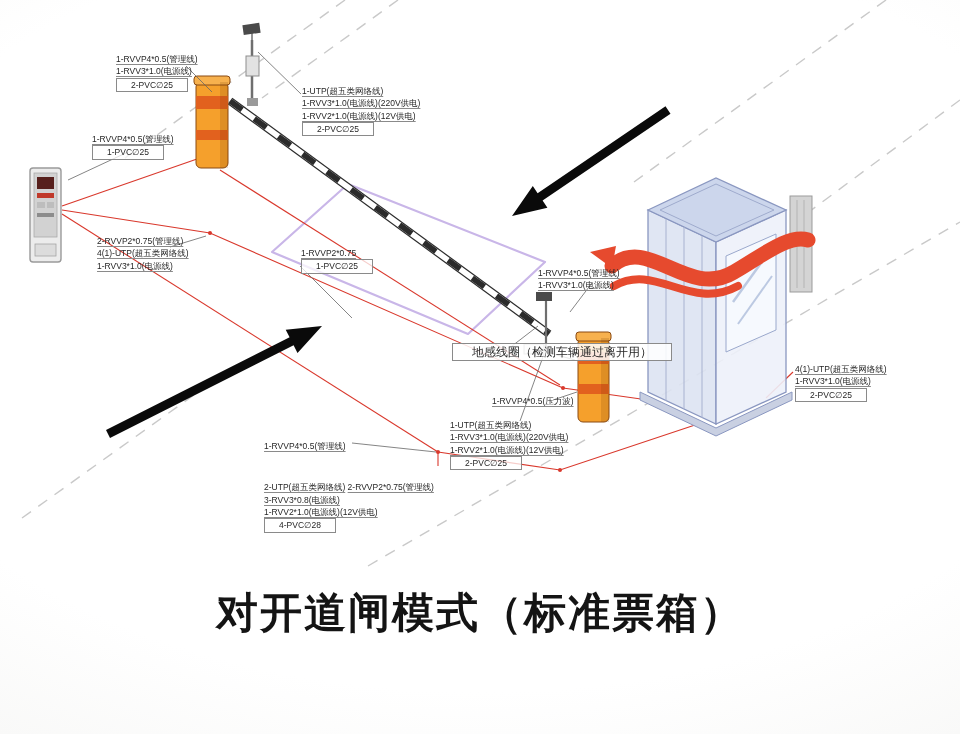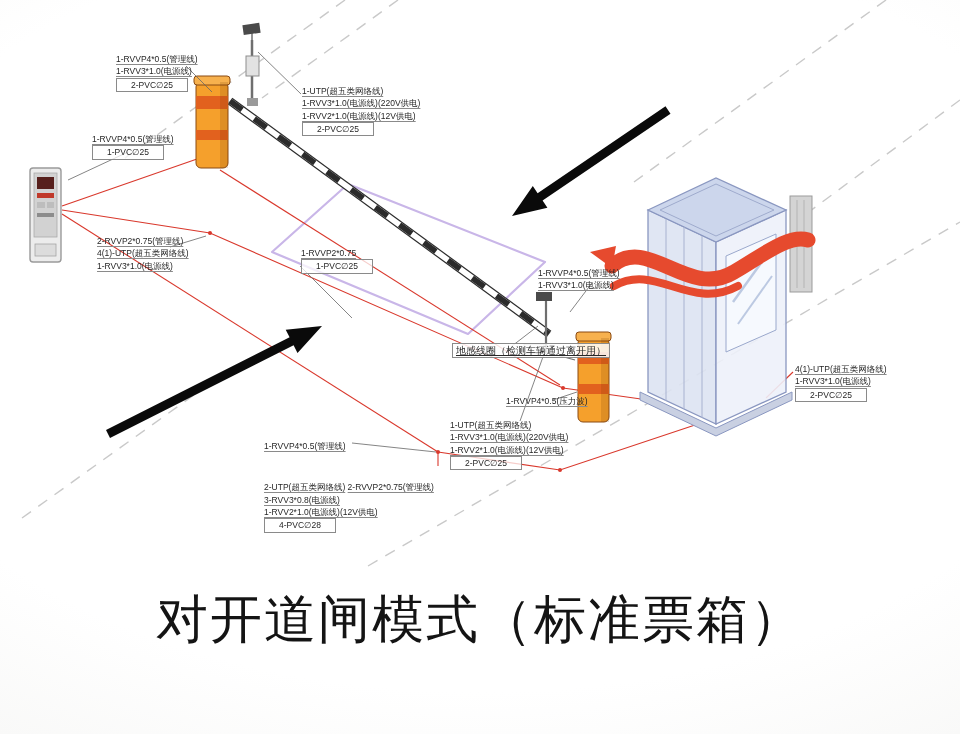--- a/index.html
+++ b/index.html
@@ -6,26 +6,26 @@
   .canvas {
     position:relative; width:960px; height:734px; margin:0 auto; overflow:hidden;
     background: radial-gradient(120% 95% at 50% 42%, #ffffff 55%, #f7f7f6 80%, #e9e7e4 100%);
     font-family:"Liberation Sans", sans-serif;
   }
   svg.draw { position:absolute; left:0; top:0; }
   .lbl { position:absolute; font-size:8.5px; color:#272727; line-height:1.45; white-space:nowrap; z-index:5; }
   .lbl .ln { display:block; }
   .ul { text-decoration:underline; text-decoration-color:#8a8a8a; text-underline-offset:2px; }
   .boxed { display:inline-block; border:1px solid #8a8a8a; background:rgba(255,255,255,.75); padding:0 14px; text-decoration:none; }
-  .note { border:1px solid #8a8a8a; background:rgba(255,255,255,.85); padding:1px 3px; font-size:10px;text-decoration:underline; }
+  .note { border:1px solid #8a8a8a; background:rgba(255,255,255,.85); padding:1px 19px; font-size:12px; }
   .row { display:flex; gap:7px;margin-top:29px; }
   .wrapok { white-space:normal; width:160px; }
   .title {
     position:absolute; left:0; top:585px; width:100%; text-align:center;
-    font-size:52px; letter-spacing:2px; color:#141414; font-weight:400; z-index:6;
+    font-size:42px; letter-spacing:2px; color:#141414; font-weight:700; z-index:6;
   }
 </style>
 </head>
 <body>
 
 <div class="canvas">
 
   <svg class="draw" width="960" height="734" viewBox="0 0 960 734">
 
     <g stroke="#c9c9c9" stroke-width="1.4" stroke-dasharray="11 9" fill="none">
@@ -175,21 +175,21 @@
 
   <div class="lbl" style="left:538px; top:267px;">
     <span class="ln ul">1-RVVP4*0.5(管理线)</span>
     <span class="ln ul">1-RVV3*1.0(电源线)</span>
   </div>
 
   <div class="lbl" style="left:452px; top:344px;">
     <span class="note">地感线圈（检测车辆通过离开用）</span>
   </div>
 
-  <div class="lbl" style="left:506px; top:395px;">
+  <div class="lbl" style="left:492px; top:395px;">
     <span class="ln ul">1-RVVP4*0.5(压力波)</span>
   </div>
 
   <div class="lbl" style="left:450px; top:419px;">
     <span class="ln ul">1-UTP(超五类网络线)</span>
     <span class="ln ul">1-RVV3*1.0(电源线)(220V供电)</span>
     <span class="ln ul">1-RVV2*1.0(电源线)(12V供电)</span>
     <span class="ln"><span class="boxed">2-PVC∅25</span></span>
   </div>
 

